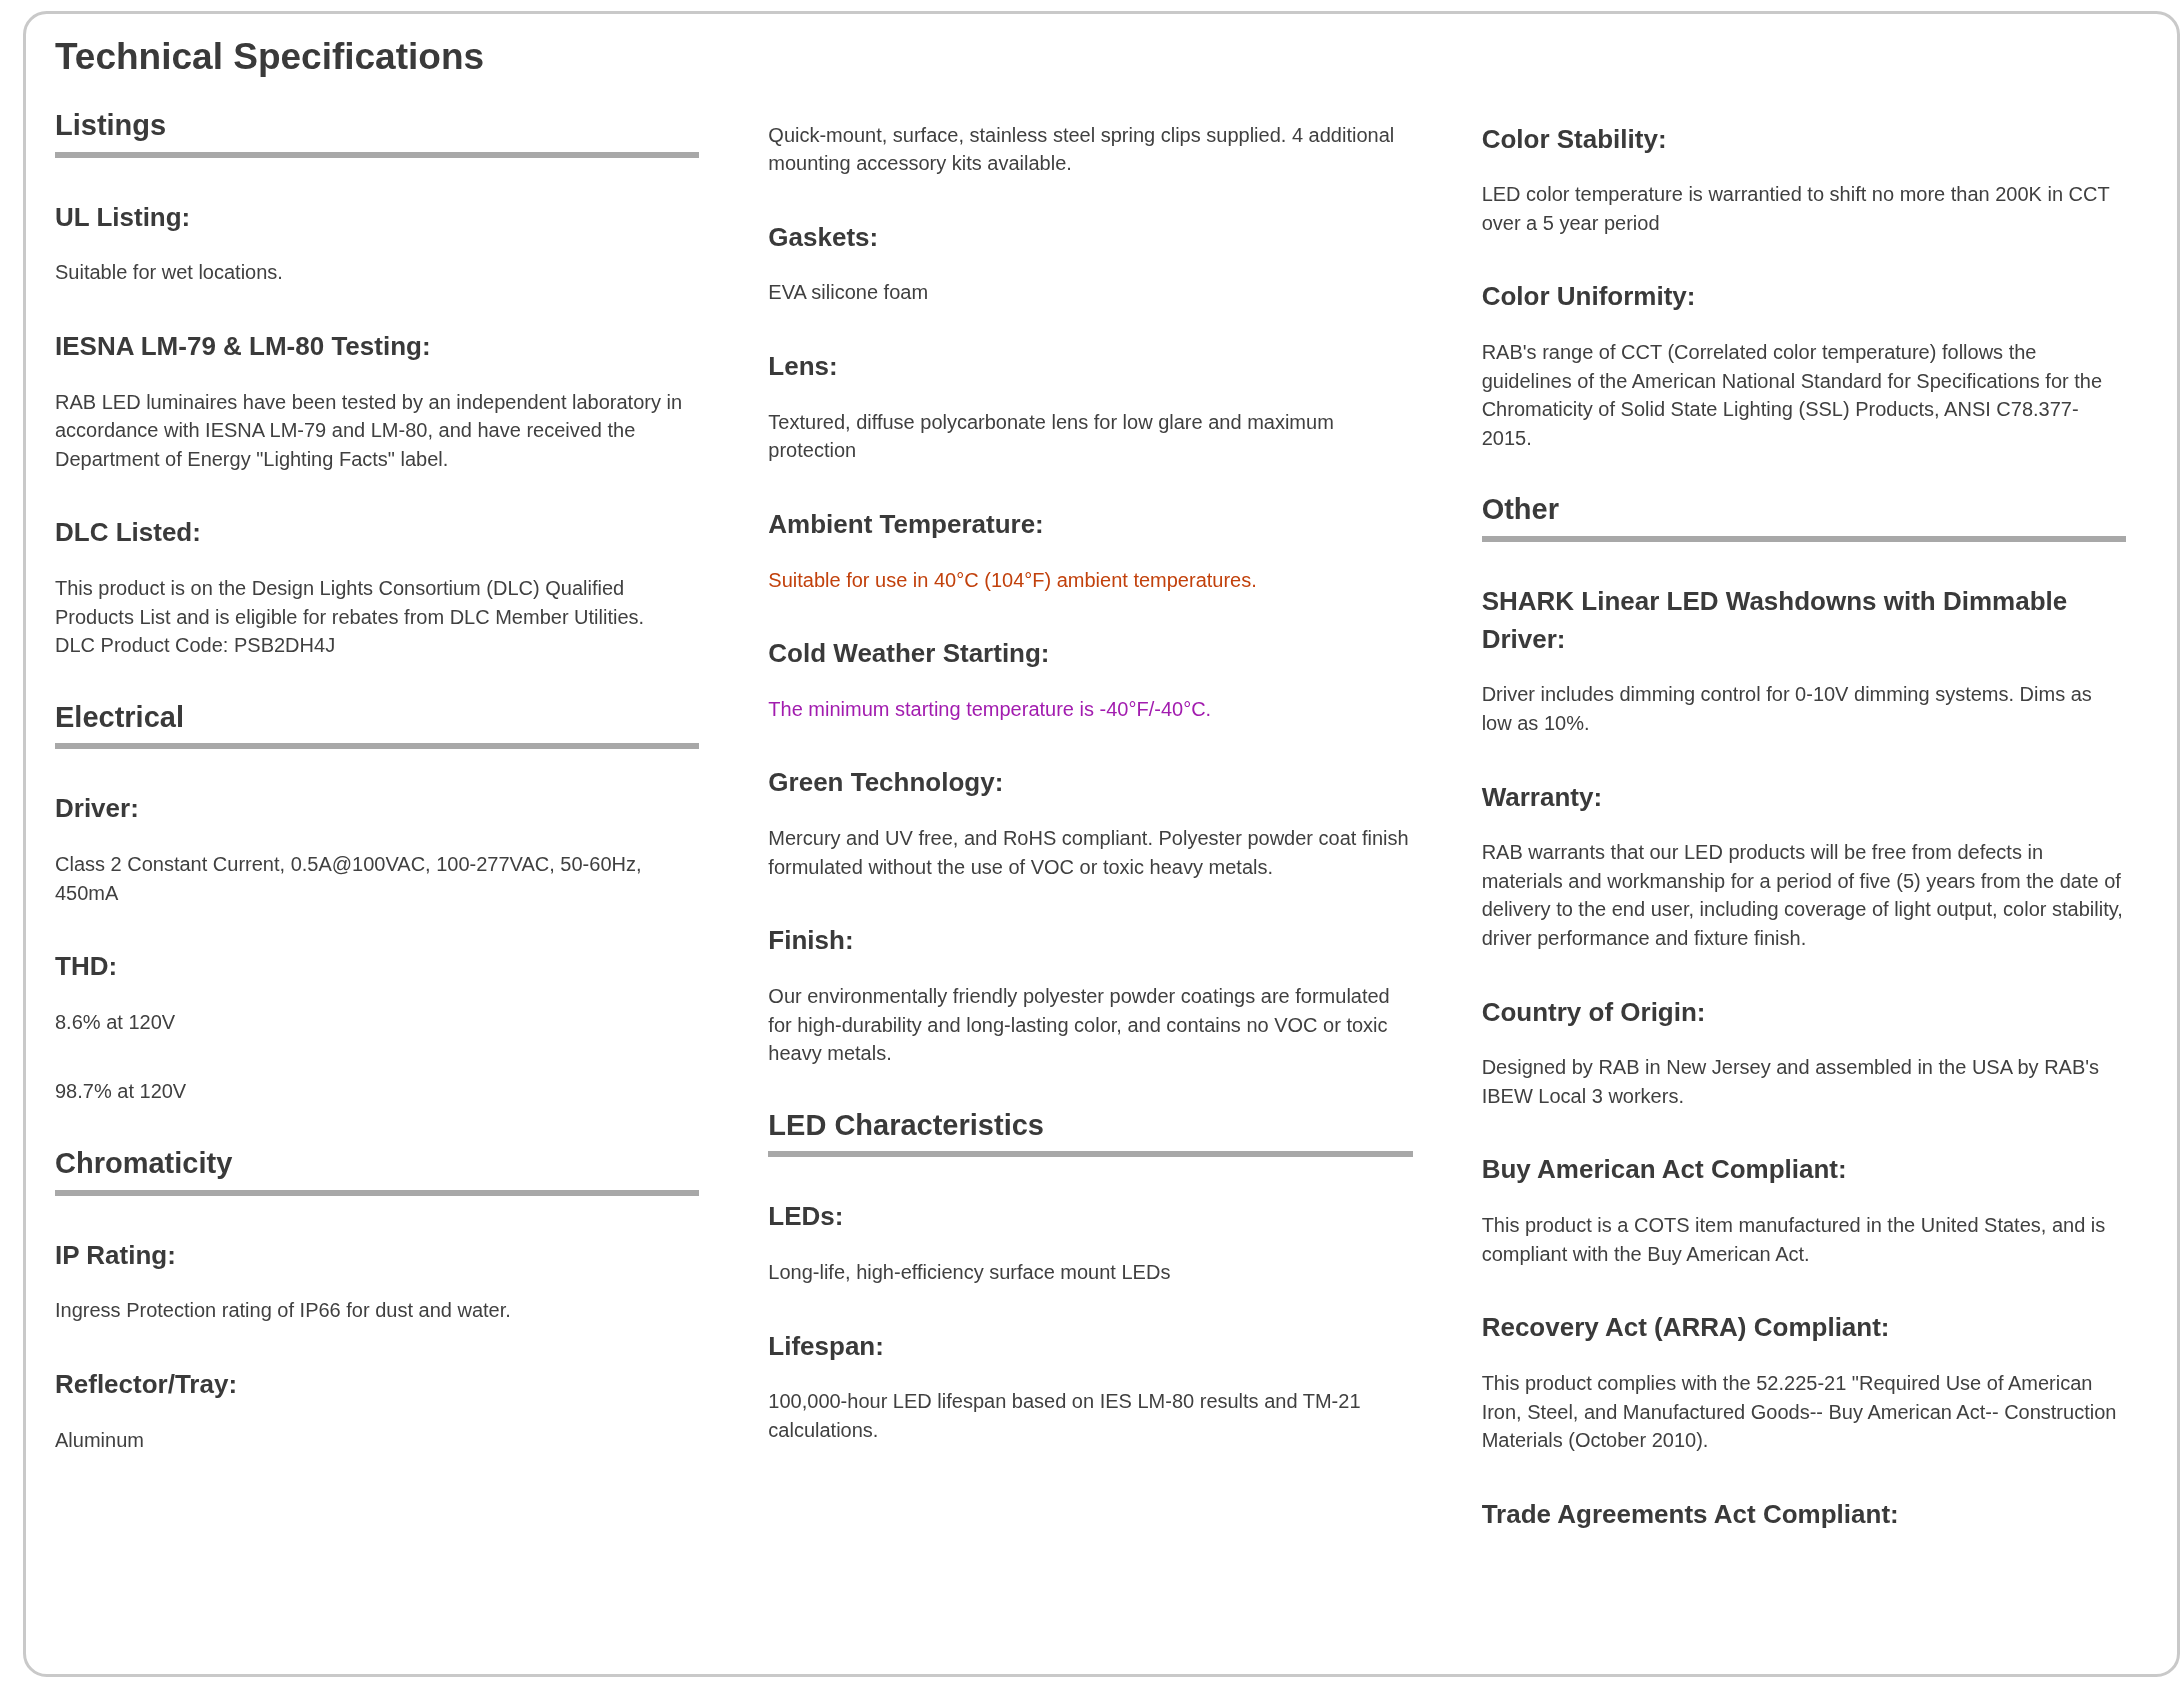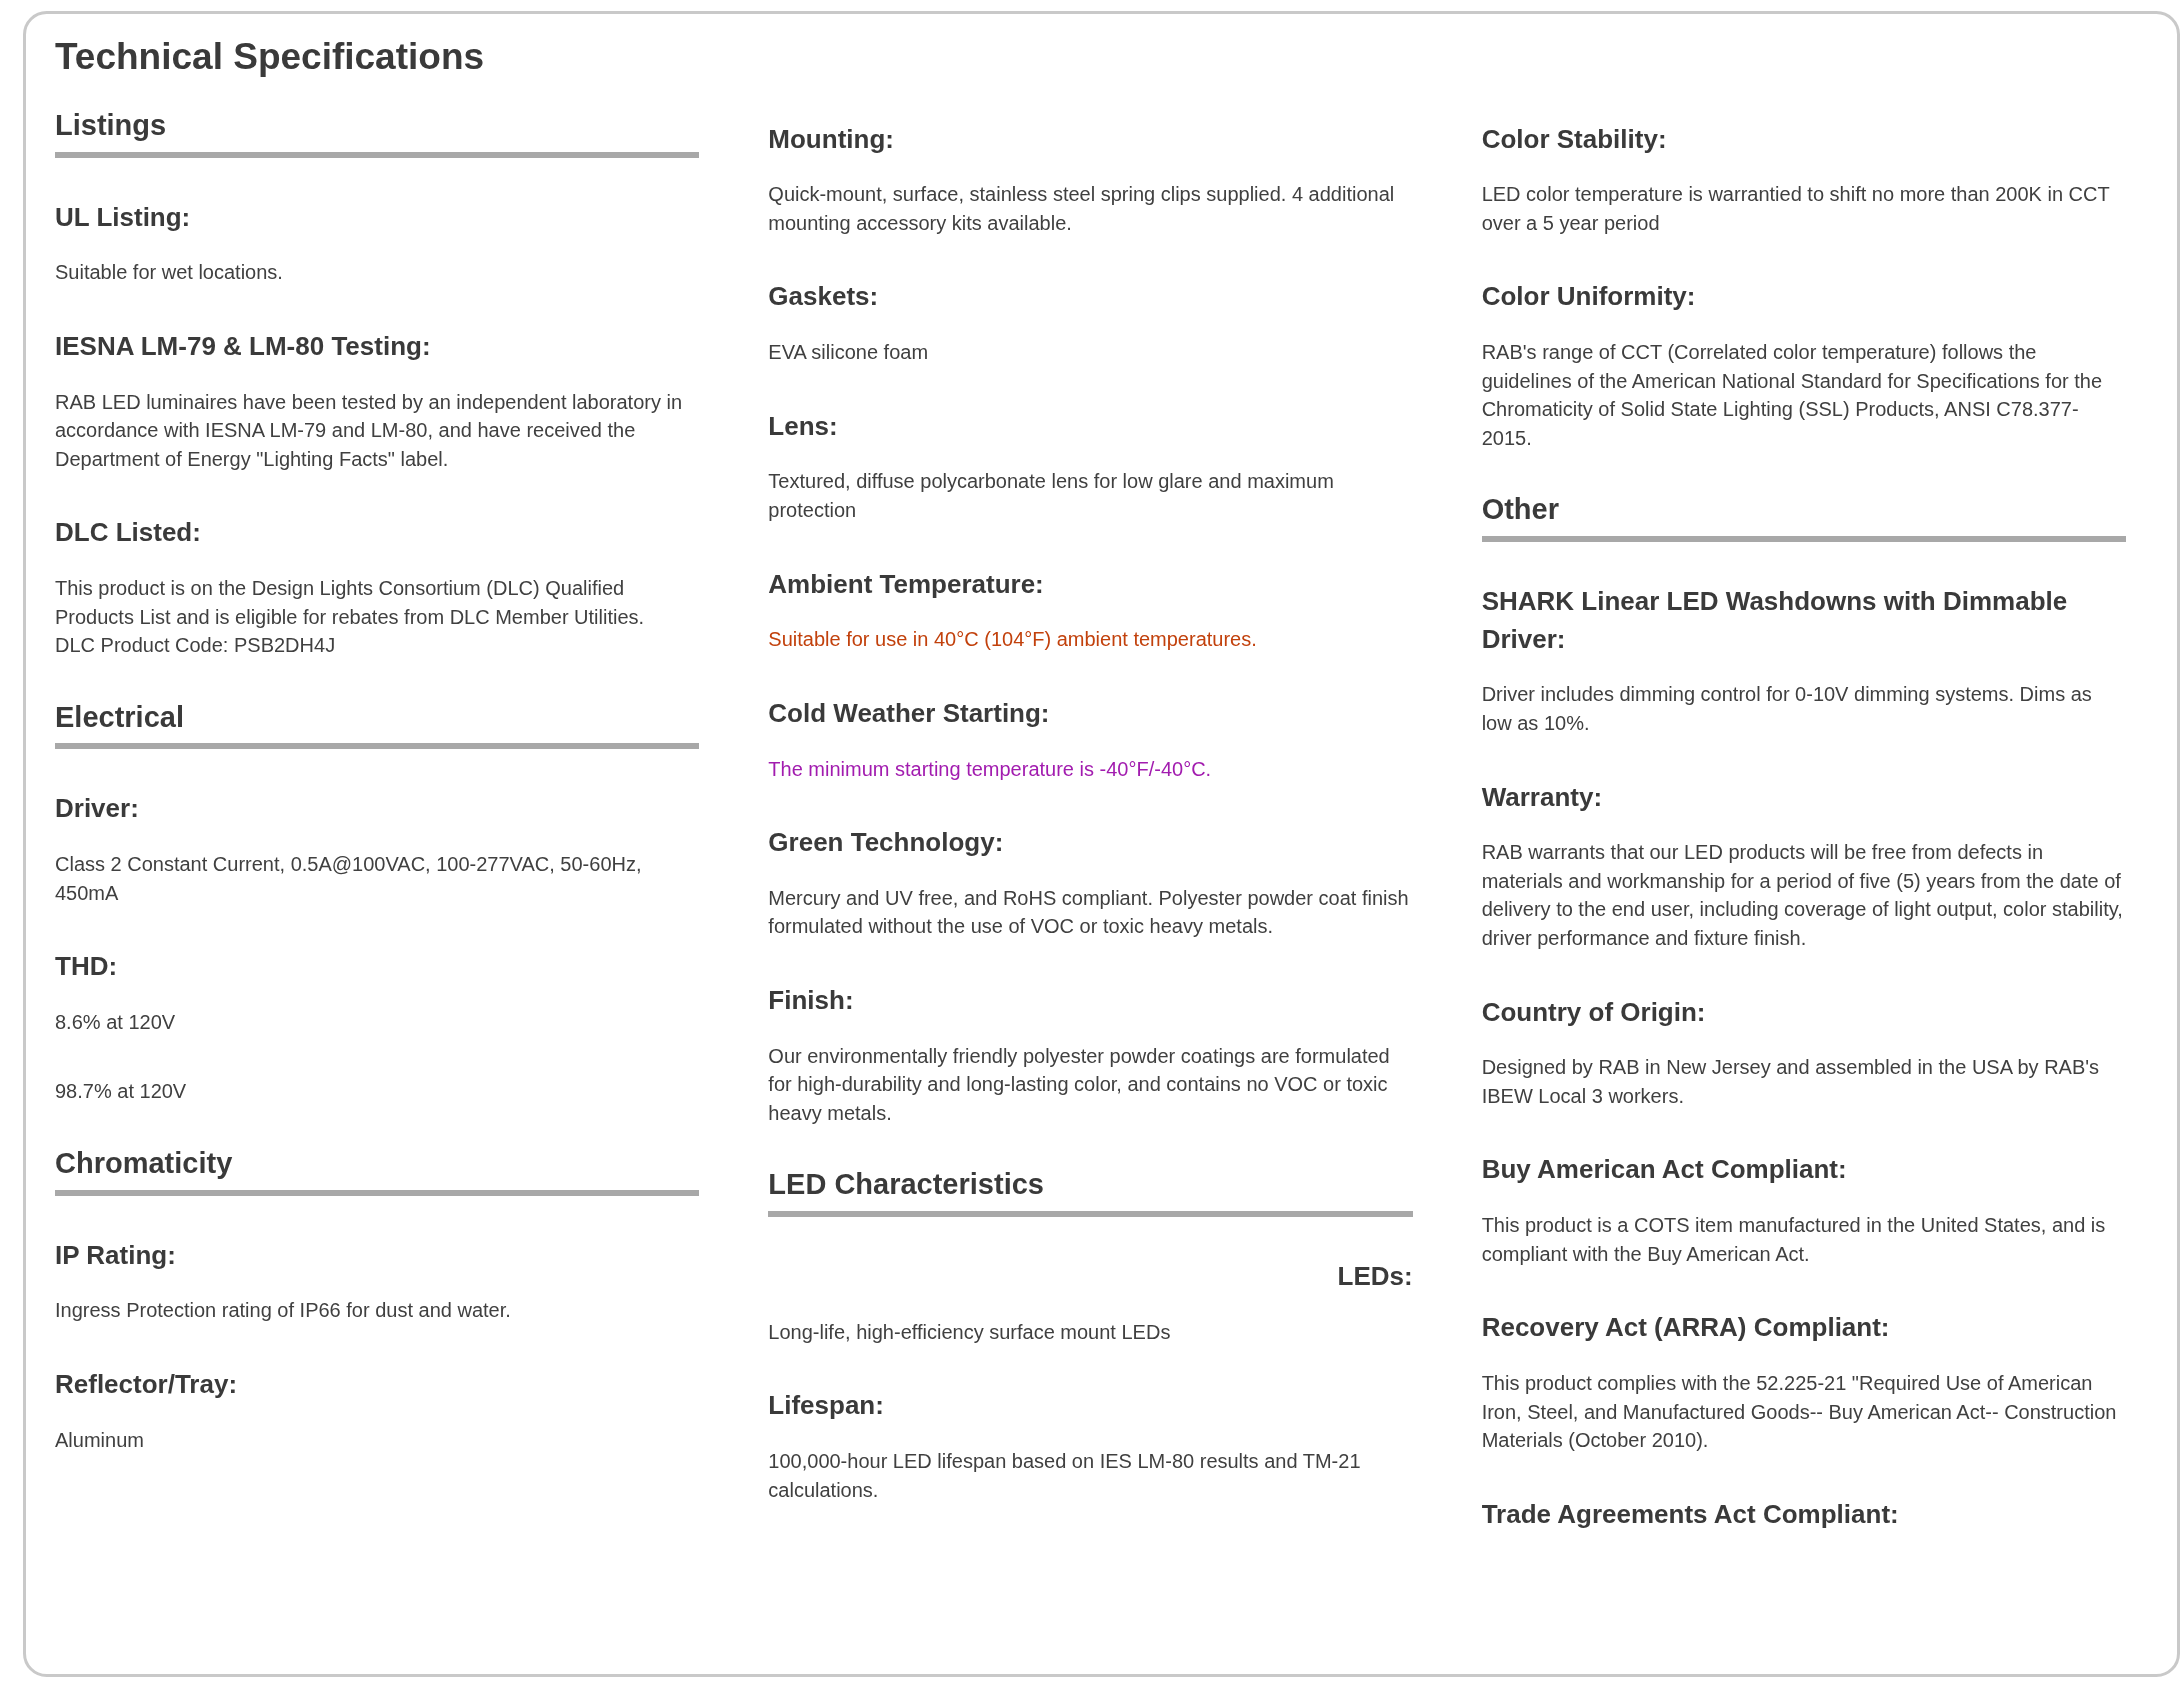--- a/index.html
+++ b/index.html
@@ -121,21 +121,20 @@
     <div class="item-label" style="color: rgb(58, 58, 58);">IP Rating:</div>
     <p class="item-body" style="color: rgb(64, 64, 64);">Ingress Protection rating of IP66 for dust and water.</p>
   </div>
         <div class="item">
     <div class="item-label" style="color: rgb(58, 58, 58);">Reflector/Tray:</div>
     <p class="item-body" style="color: rgb(64, 64, 64);">Aluminum</p>
   </div>
       </div>
       <div class="col">
         <div class="item">
-    <div class="item-label" style="color: rgb(58, 58, 58);">Mounting:</div>
     <p class="item-body" style="color: rgb(64, 64, 64);">Quick-mount, surface, stainless steel spring clips supplied. 4 additional mounting accessory kits available.</p>
   </div>
         <div class="item">
     <div class="item-label" style="color: rgb(58, 58, 58);">Gaskets:</div>
     <p class="item-body" style="color: rgb(64, 64, 64);">EVA silicone foam</p>
   </div>
         <div class="item">
     <div class="item-label" style="color: rgb(58, 58, 58);">Lens:</div>
     <p class="item-body" style="color: rgb(64, 64, 64);">Textured, diffuse polycarbonate lens for low glare and maximum protection</p>
   </div>
@@ -153,21 +152,21 @@
   </div>
         <div class="item">
     <div class="item-label" style="color: rgb(58, 58, 58);">Finish:</div>
     <p class="item-body" style="color: rgb(64, 64, 64);">Our environmentally friendly polyester powder coatings are formulated for high-durability and long-lasting color, and contains no VOC or toxic heavy metals.</p>
   </div>
         <div class="section">
     <div class="section-label" style="color: rgb(58, 58, 58);">LED Characteristics</div>
     <div class="section-rule" style="background: rgb(168, 168, 168);"></div>
   </div>
         <div class="item">
-    <div class="item-label" style="color: rgb(58, 58, 58); text-align: right;">LEDs:</div>
+    <div class="item-label" style="color: rgb(58, 58, 58);">LEDs:</div>
     <p class="item-body" style="color: rgb(64, 64, 64);">Long-life, high-efficiency surface mount LEDs</p>
   </div>
         <div class="item">
     <div class="item-label" style="color: rgb(58, 58, 58);">Lifespan:</div>
     <p class="item-body" style="color: rgb(64, 64, 64);">100,000-hour LED lifespan based on IES LM-80 results and TM-21 calculations.</p>
   </div>
       </div>
       <div class="col">
         <div class="item">
     <div class="item-label" style="color: rgb(58, 58, 58);">Color Stability:</div>

